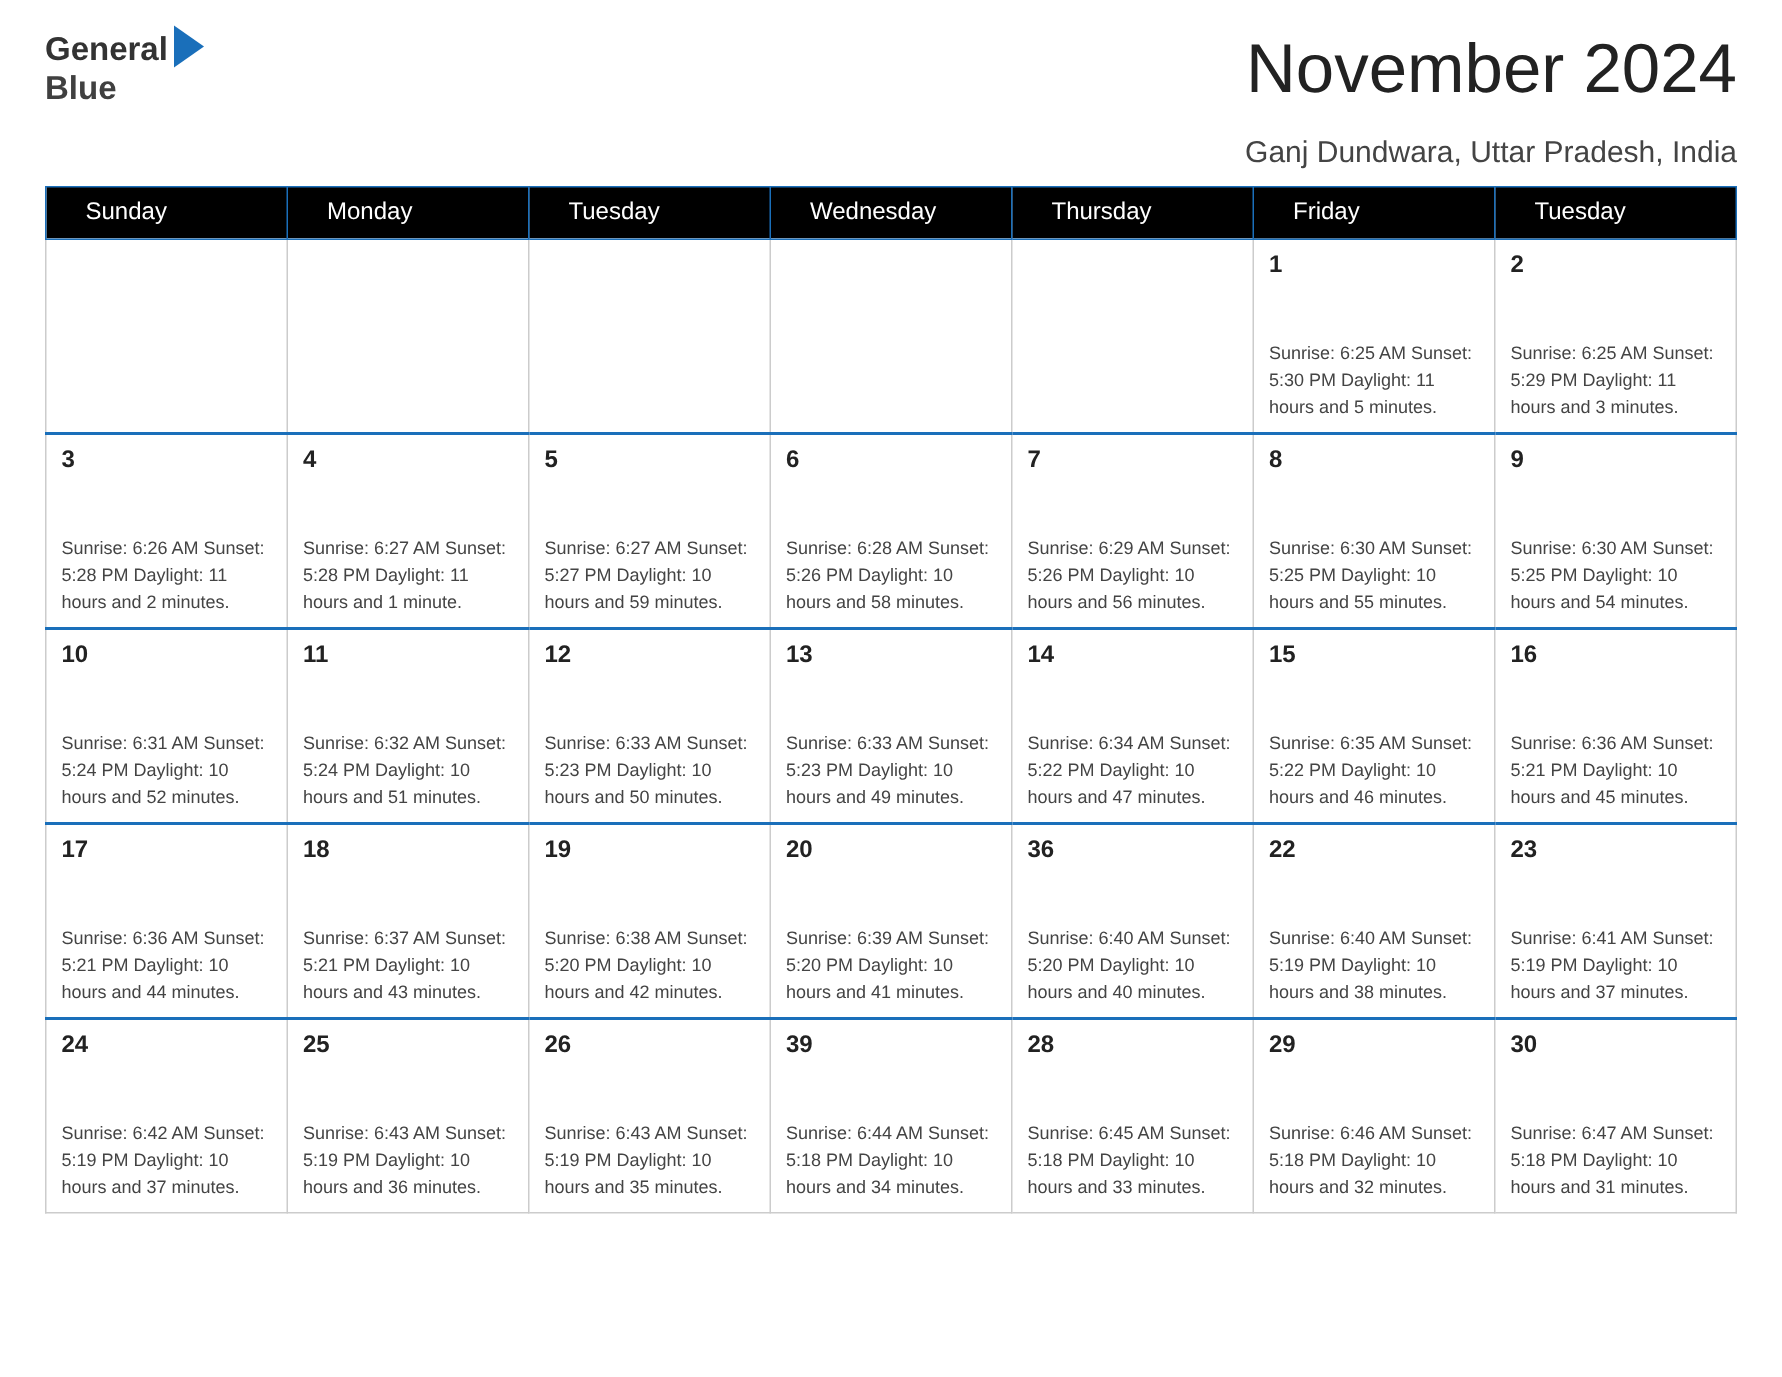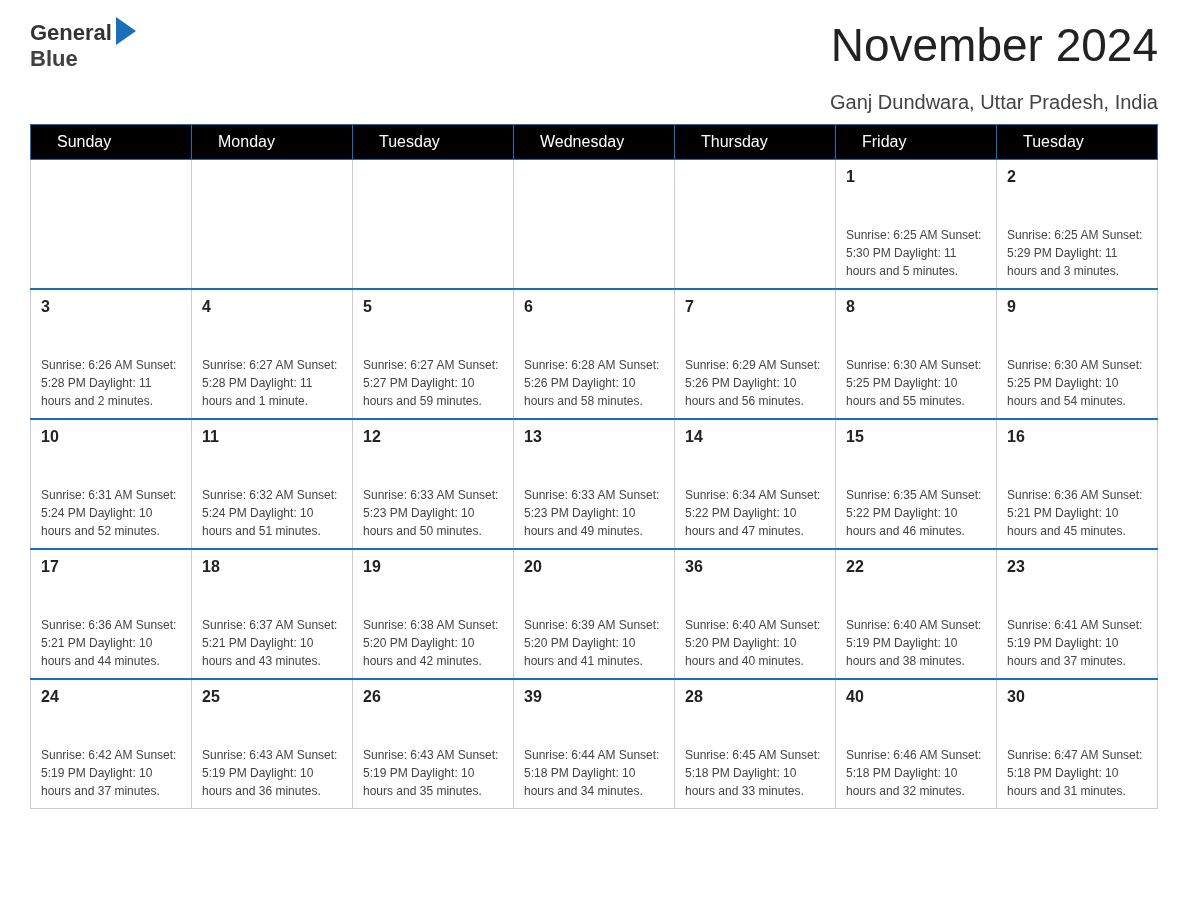--- a/index.html
+++ b/index.html
@@ -307,21 +307,21 @@
 Sunset: 5:18 PM
 Daylight: 10 hours and 34 minutes.</div>
         </td>
         <td>
           <span class="day-number">28</span>
           <div class="day-info">Sunrise: 6:45 AM
 Sunset: 5:18 PM
 Daylight: 10 hours and 33 minutes.</div>
         </td>
         <td>
-          <span class="day-number">40</span>
+          <span class="day-number">29</span>
           <div class="day-info">Sunrise: 6:46 AM
 Sunset: 5:18 PM
 Daylight: 10 hours and 32 minutes.</div>
         </td>
         <td>
           <span class="day-number">30</span>
           <div class="day-info">Sunrise: 6:47 AM
 Sunset: 5:18 PM
 Daylight: 10 hours and 31 minutes.</div>
         </td>

